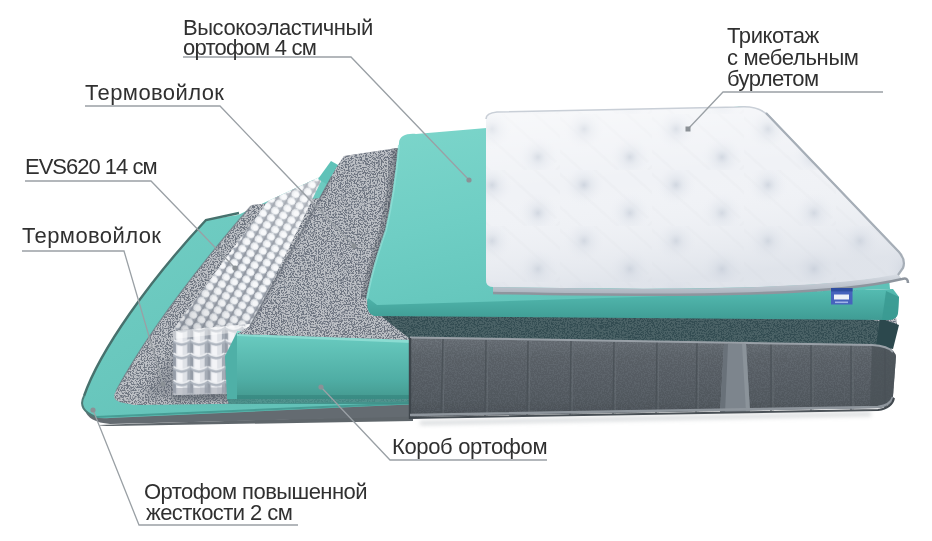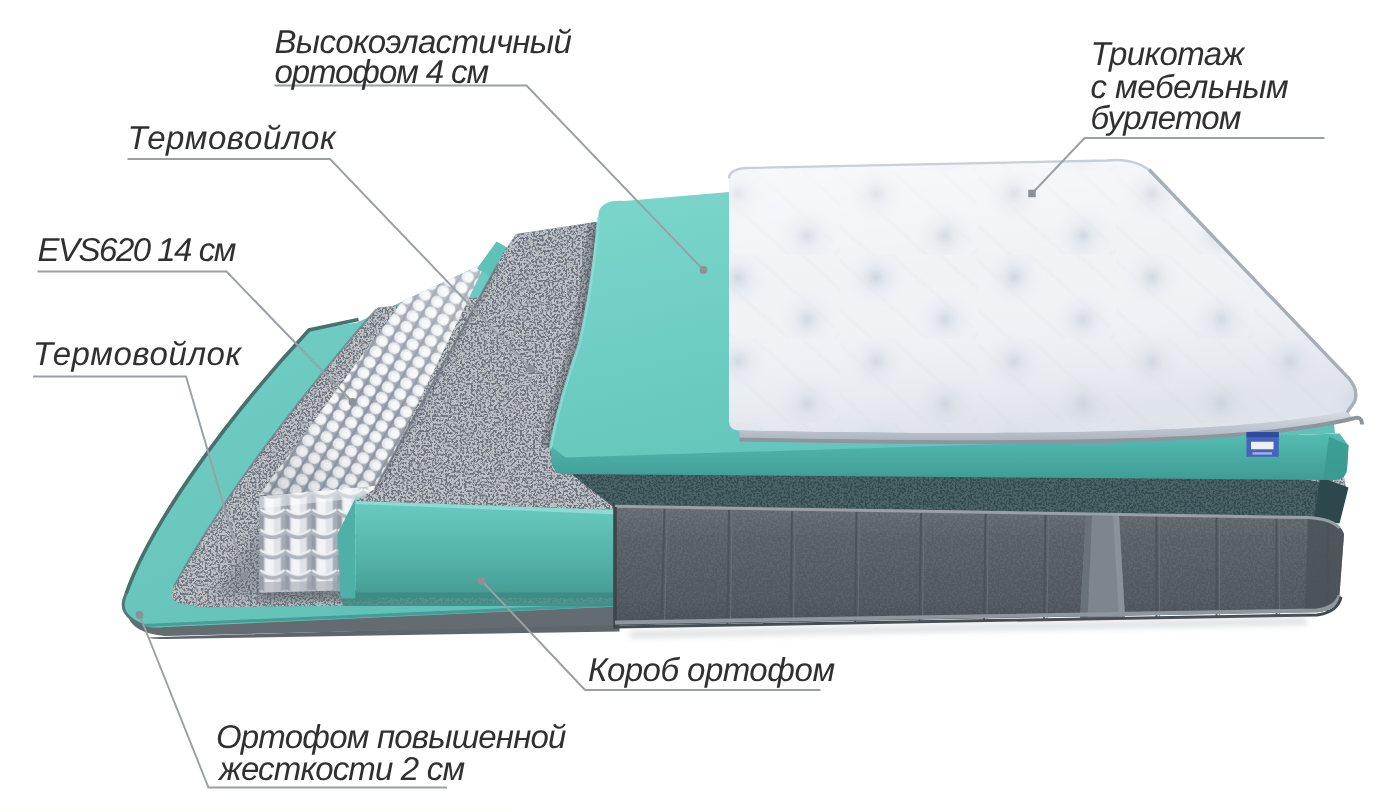--- a/index.html
+++ b/index.html
@@ -1,17 +1,17 @@
 <!DOCTYPE html>
 <html><head>
 <meta charset="utf-8">
 <style>
   html,body{margin:0;padding:0;background:#fff;}
   .wrap{position:relative;width:932px;height:541px;overflow:hidden;background:#fef9c3;
-        font-family:"Liberation Sans", sans-serif;font-style:italic;}
+        font-family:"Liberation Sans", sans-serif;}
   svg{display:block;}
 </style>
 </head>
 <body>
 <div class="wrap">
 <svg width="932" height="541" viewBox="0 0 932 541" xmlns="http://www.w3.org/2000/svg">
 <defs>
   <clipPath id="feltClip">
           <path d="M336,168 L344,156 L397,148 L430,158 L893,298 L897,324 L890,352 L412,340 L237,334 L250,326 Z"></path>
         </clipPath>

